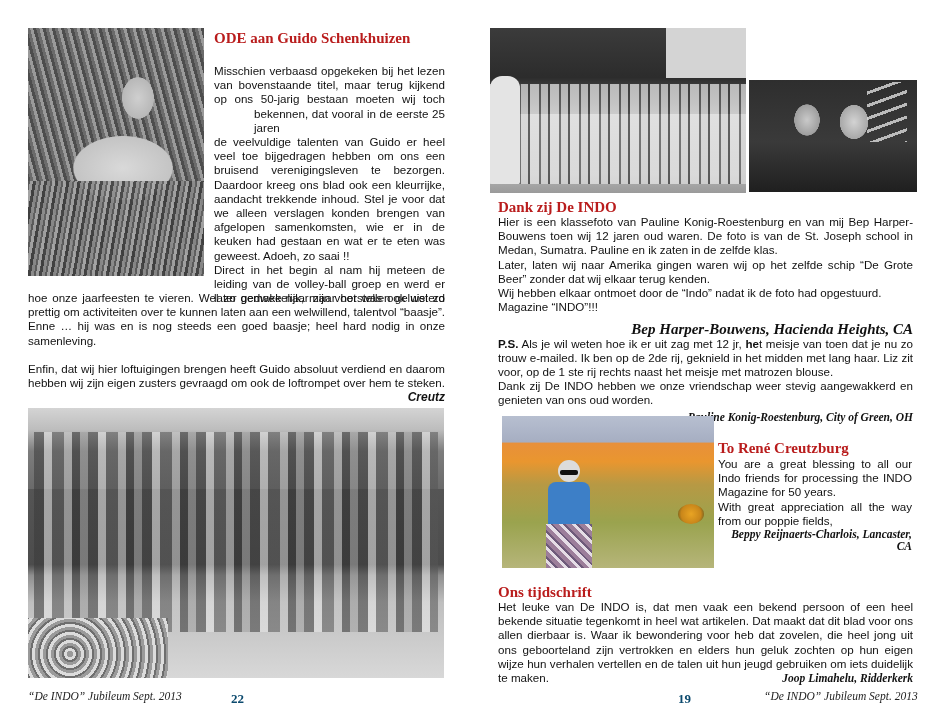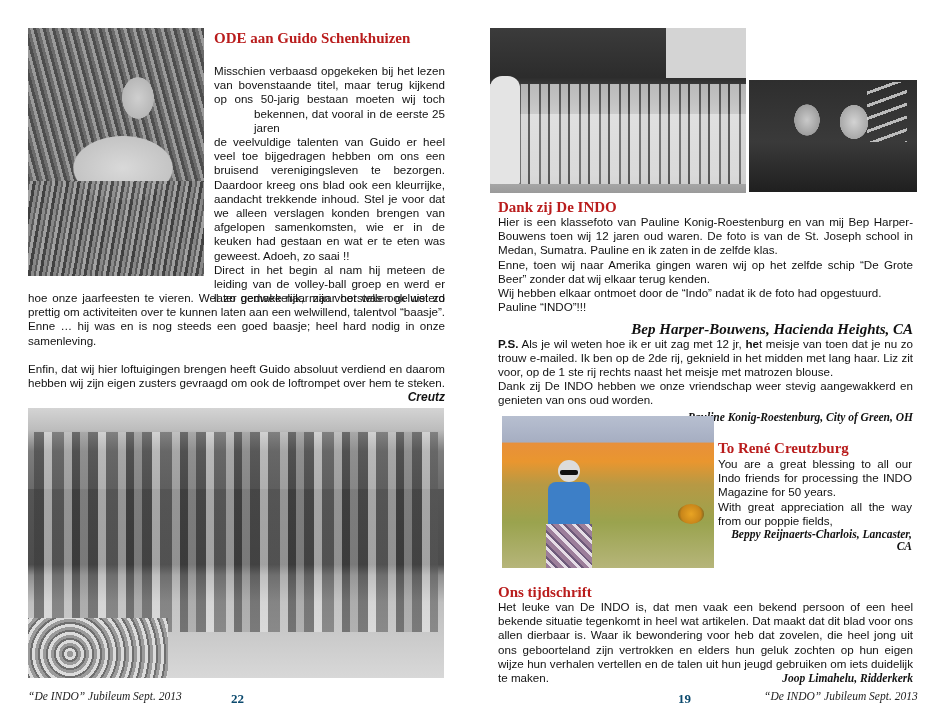--- a/index.html
+++ b/index.html
@@ -128,23 +128,23 @@
   </div>
 
   <div class="photo" id="photo-friends">
     <div class="lights"></div>
   </div>
 
   <h2 class="heading" style="left:28px; top:199px;">Dank zij De INDO</h2>
 
   <div class="body-text" style="left:28px; top:215px; width:415px;">
     <p>Hier is een klassefoto van Pauline Konig-Roestenburg en van mij Bep Harper-Bouwens toen wij 12 jaren oud waren. De foto is van de St. Joseph school in Medan, Sumatra. Pauline en ik zaten in de zelfde klas.</p>
-    <p>Enne, toen wij naar Amerika gingen waren wij op het zelfde schip “De Grote Beer” zonder dat wij elkaar terug kenden.</p>
+    <p>Later, laten wij naar Amerika gingen waren wij op het zelfde schip “De Grote Beer” zonder dat wij elkaar terug kenden.</p>
     <p style="text-align:left;">Wij hebben elkaar ontmoet door de “Indo” nadat ik de foto had opgestuurd.</p>
-    <p style="text-align:left;">Pauline “INDO”!!!</p>
+    <p style="text-align:left;">Magazine “INDO”!!!</p>
     <div class="sig" style="position:static; margin-top:8px; font-size:15px;">Bep Harper-Bouwens, Hacienda Heights, CA</div>
     <p><b>P.S.</b><span> Als je wil weten hoe ik er uit zag met 12 jr, </span><b>he</b><span>t meisje van toen dat je nu zo trouw e-mailed.  Ik ben op de 2de rij, geknield in het midden met lang haar. Liz zit voor, op  de 1 ste rij rechts naast het meisje met matrozen blouse.</span></p>
     <p>Dank zij De INDO hebben we onze vriendschap weer stevig aangewakkerd en genieten van ons oud worden.</p>
     <div class="sig" style="position:static; margin-top:2px; font-size:11.5px;">Pauline Konig-Roestenburg, City of Green, OH</div>
   </div>
 
   <div class="photo" id="photo-poppy">
     <div class="woman">
       <div class="head"></div>
       <div class="glasses"></div>

